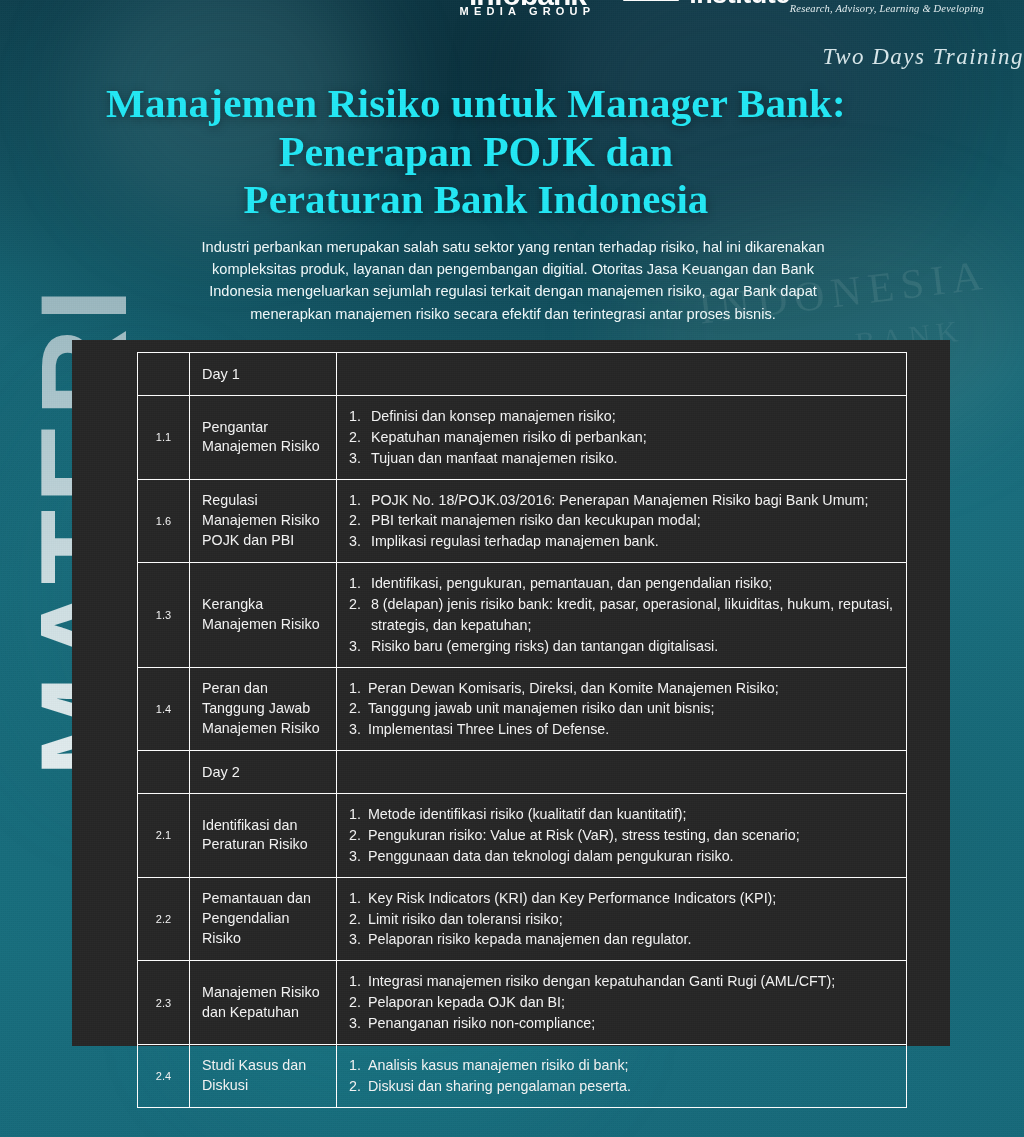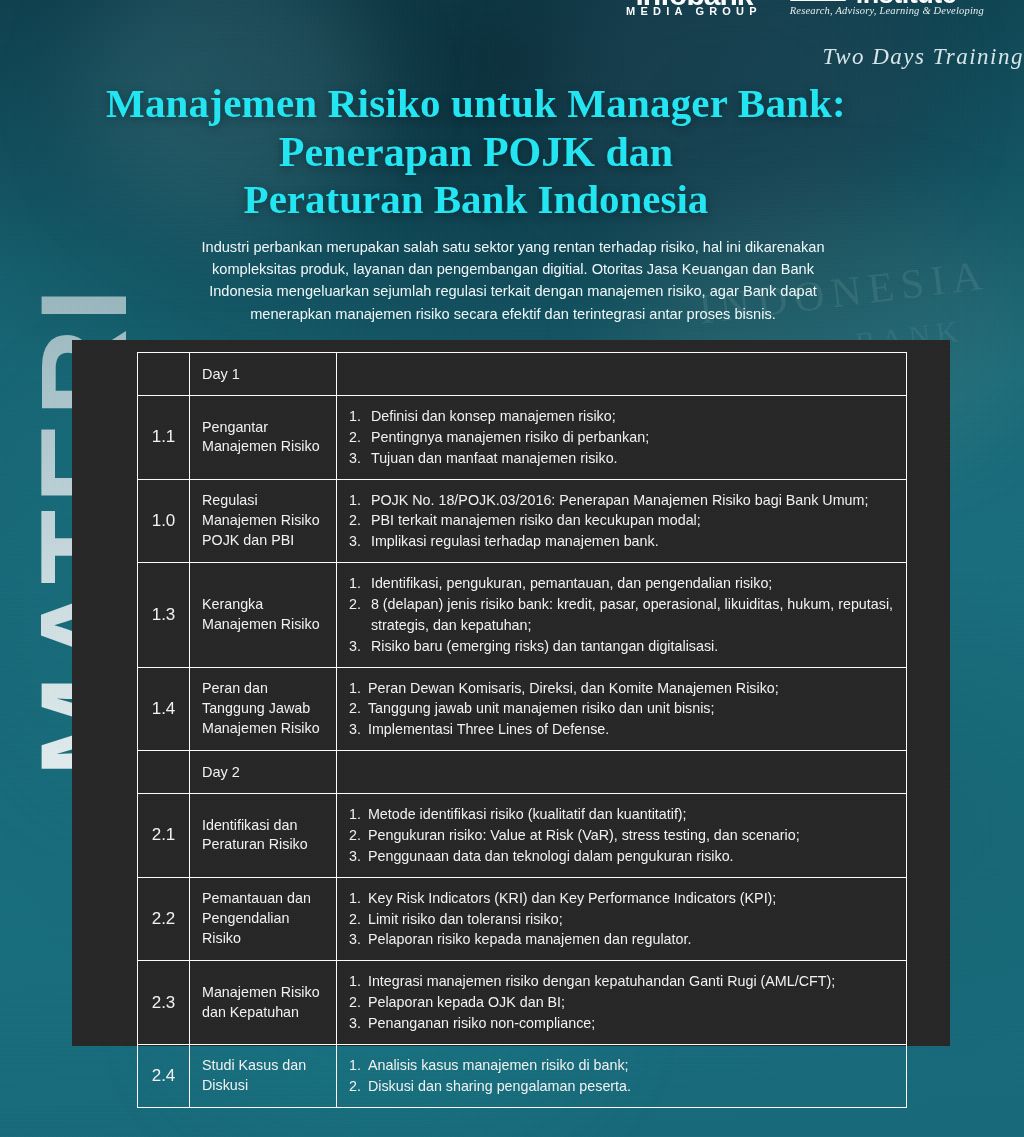--- a/index.html
+++ b/index.html
@@ -81,21 +81,21 @@
   }
   .logo-ib { position: relative; text-align: center; }
   .logo-ib .wordmark {
     font-weight: 700; font-size: 30px; letter-spacing: -1px; color: #ffffff;
     line-height: 18px; margin-top: -14px;
   }
   .logo-ib .sub {
     font-weight: 700; font-size: 11px; letter-spacing: 5.2px; color: #ffffff;
     margin-top: 1px;
   }
-  .logo-ibi { position: relative; display: flex; flex-direction: column; align-items: flex-start; }
+  .logo-ibi { position: relative; display: flex; flex-direction: row; align-items: flex-start; }
   .logo-ibi .top-row { display: flex; align-items: center; gap: 10px; margin-top: -14px; }
   .logo-ibi .mark { width: 56px; height: 14px; background: #ffffff; border-radius: 1px; }
   .logo-ibi .name { font-weight: 700; font-size: 27px; color: #ffffff; line-height: 16px; letter-spacing: -.5px; }
   .logo-ibi .tag {
     font-family: "Liberation Serif", serif; font-style: italic;
     font-size: 10.5px; color: #e8f2f4; margin-top: 3px; letter-spacing: .2px;
   }
 
   
   .eyebrow {
@@ -143,21 +143,21 @@
     border-collapse: collapse;
     table-layout: fixed;
     border-radius: 26px;
   }
   table.syllabus td {
     border: 1.5px solid #ffffff;
     color: #f4f4f4;
     vertical-align: middle;
     padding: 10px 12px;
   }
-  td.c-num   { width: 52px;  text-align: center; font-size: 17px; }
+  td.c-num   { width: 52px;  text-align: center; font-size: 11px; }
   td.c-topic { width: 147px; font-size: 14.3px; line-height: 1.38; }
   td.c-desc  { font-size: 14.3px; line-height: 1.46; }
   tr.day-row td { padding-top: 11px; padding-bottom: 11px; }
   tr.day-row td.c-topic { font-size: 14.5px; }
   .desc-list { list-style: none; }
   .desc-list li { display: flex; gap: 7px; }
   .desc-list li .mk { flex: 0 0 auto; }
   .desc-list.wide li { gap: 10px; }
 
   
@@ -213,31 +213,31 @@
           <td class="c-num">1.1</td>
           <td class="c-topic">Pengantar Manajemen Risiko</td>
           <td class="c-desc">
             <ul class="desc-list wide">
               <li>
                 <span class="mk">1.</span>
                 <span>Definisi dan konsep manajemen risiko;</span>
               </li>
               <li>
                 <span class="mk">2.</span>
-                <span>Pentingnya manajemen risiko di perbankan;</span>
+                <span>Kepatuhan manajemen risiko di perbankan;</span>
               </li>
               <li>
                 <span class="mk">3.</span>
                 <span>Tujuan dan manfaat manajemen risiko.</span>
               </li>
             </ul>
           </td>
         </tr>
         <tr>
-          <td class="c-num">1.0</td>
+          <td class="c-num">1.6</td>
           <td class="c-topic">Regulasi Manajemen Risiko POJK dan PBI</td>
           <td class="c-desc">
             <ul class="desc-list wide">
               <li>
                 <span class="mk">1.</span>
                 <span>POJK No. 18/POJK.03/2016: Penerapan Manajemen Risiko bagi Bank Umum;</span>
               </li>
               <li>
                 <span class="mk">2.</span>
                 <span>PBI terkait manajemen risiko dan kecukupan modal;</span>

